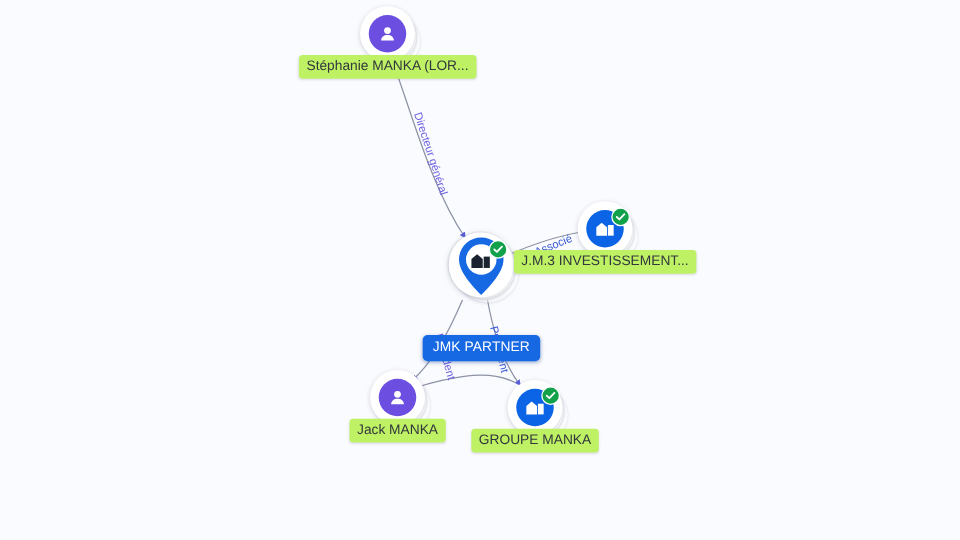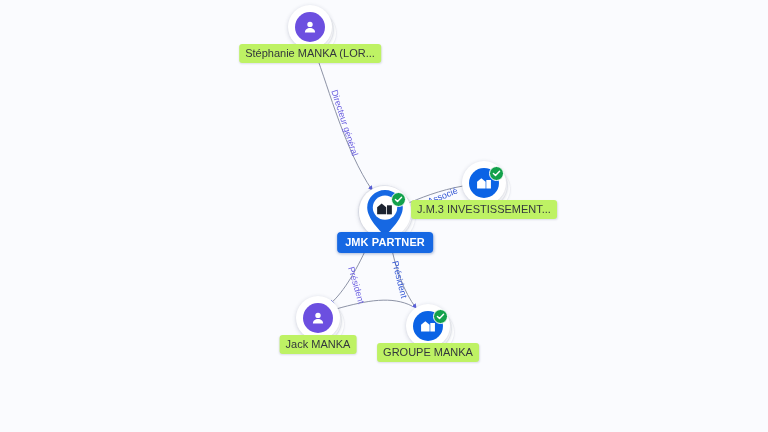--- a/index.html
+++ b/index.html
@@ -105,25 +105,26 @@
     line-height: 15px;
     padding: 2px 6px;
     border-radius: 3px;
     background: #bef264;
     color: #33373d;
     box-shadow: 0 1px 2px rgba(40,50,90,.14);
   }
   .caption.focus {
     background: #1668e3;
     color: #ffffff;
-    font-weight: bold;
+    font-weight: normal;
     letter-spacing: .1px;
     padding: 3px 8px;
     border-radius: 4px;
     box-shadow: 0 1px 3px rgba(20,60,140,.35);
+    margin-top: 36px;
   }
 
   
   .edge-label {
     position: absolute;
     font-size: 9px;
     color: #6b5fe0;
     white-space: nowrap;
     transform-origin: 0 50%;
     pointer-events: none;

